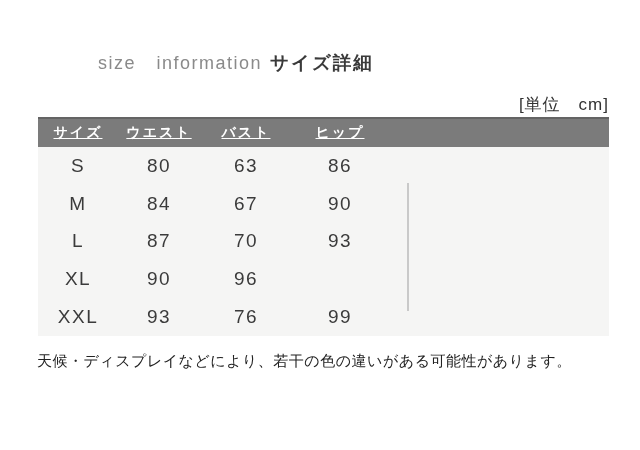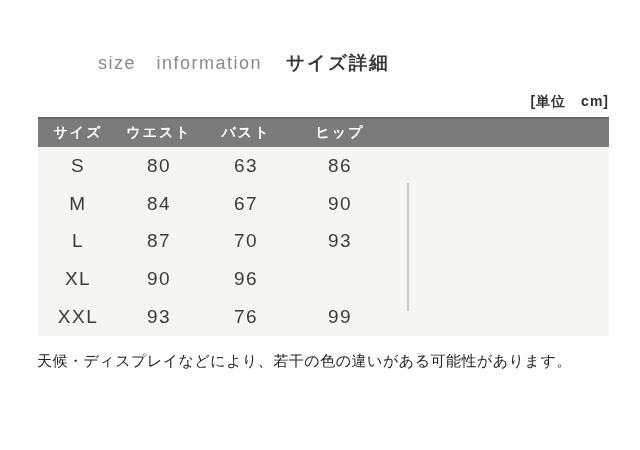--- a/index.html
+++ b/index.html
@@ -26,41 +26,41 @@
   .title{
     position:absolute;left:98px;top:50px;
     display:flex;align-items:baseline;white-space:nowrap;
   }
   .t-en{
     font-size:18px;color:var(--title-en,#8a8a8a);letter-spacing:1.5px;
     word-spacing:14px;
   }
   .t-ja{
     font-size:18.5px;font-weight:bold;color:var(--title-ja,#3a3a3a);
-    letter-spacing:2px;margin-left:24px;
+    letter-spacing:2px;margin-left:8px;
   }
   
   .unit{
     position:absolute;top:93px;right:31px;
-    font-size:14px;font-weight:bold;color:#333333;letter-spacing:1px;
+    font-size:17px;font-weight:normal;color:#333333;letter-spacing:1px;
     white-space:nowrap;
   }
   
   .size-table{
     position:absolute;left:38px;top:117px;width:571px;height:219px;
   }
   .thead{
     height:30px;background:var(--header-bg,#7b7b7b);
     border-top:2px solid #646464;
     display:grid;grid-template-columns:80px 82px 92px 96px 1fr;
     align-items:center;
   }
   .th{
     text-align:center;color:var(--header-text,#ffffff);
-    font-size:14px;font-weight:bold;letter-spacing:2px;
+    font-size:14px;font-weight:bold;letter-spacing:2px;text-decoration:underline;
   }
   .tbody{
     height:189px;background:var(--body-bg,#f5f5f4);
     display:flex;flex-direction:column;
   }
   .tr{
     flex:1;display:grid;grid-template-columns:80px 82px 92px 96px 1fr;
     align-items:center;
   }
   .td{

